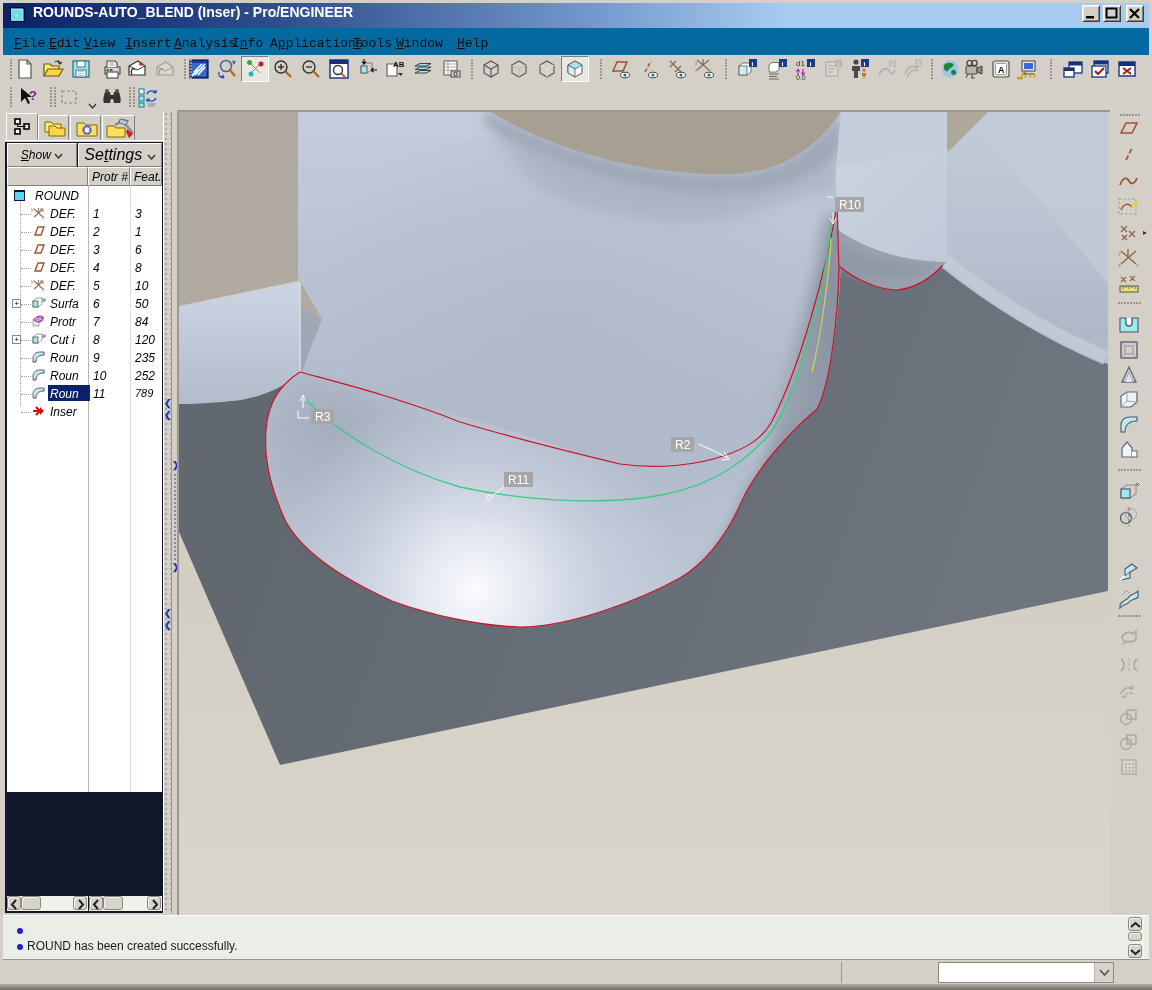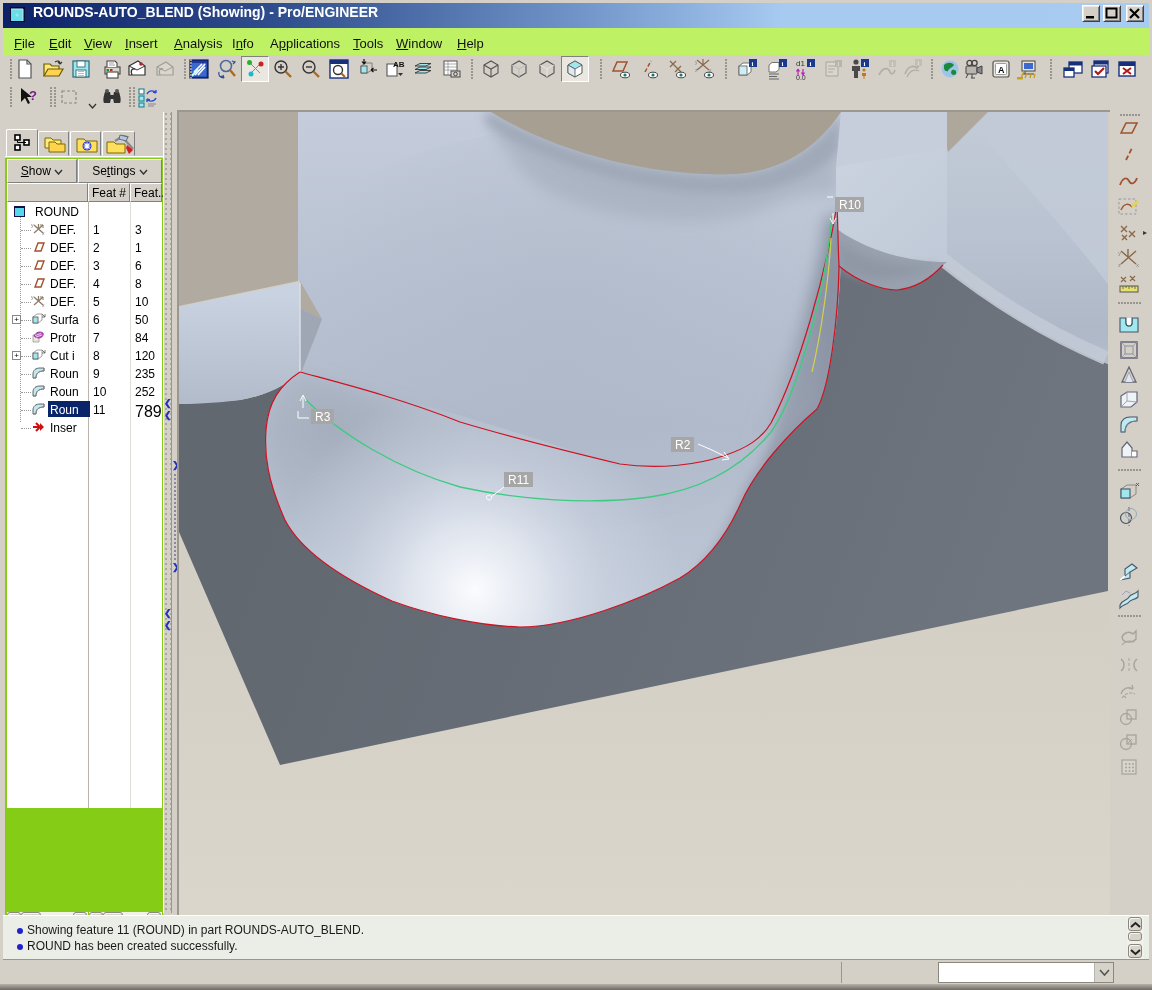--- a/index.html
+++ b/index.html
@@ -5,46 +5,46 @@
 html,body{margin:0;padding:0;width:1152px;height:990px;overflow:hidden;
  font-family:"Liberation Sans",sans-serif;background:#D4D0C8;}
 *{box-sizing:border-box;}
 .abs{position:absolute;}
 #titlebar{left:3px;top:3px;width:1146px;height:25px;
  background:linear-gradient(to right,#0c2167 0%,#31508f 25%,#7094c8 50%,#a6caf0 68%,#a8ccf0 100%);}
 #titletext{left:33px;top:4px;color:#fff;font-weight:bold;font-size:14px;letter-spacing:0px;}
 .winbtn{top:5px;width:18px;height:17px;background:#D4D0C8;
  border:1px solid;border-color:#fff #404040 #404040 #fff;box-shadow:inset 1px 1px 0 #ece9e5, inset -1px -1px 0 #808080;
  font-size:11px;text-align:center;line-height:15px;color:#000;}
-#menubar{left:3px;top:28px;width:1146px;height:27px;background:#bef264;}
+#menubar{left:3px;top:28px;width:1146px;height:27px;background:#0369a1;font-family:Liberation Mono, monospace;}
 .menu{display:inline-block;padding:5px 9px 0 9px;font-size:13px;color:#111;}
 .menu u{text-decoration:underline;}
 #tb1{left:3px;top:55px;width:1146px;height:28px;background:#D4D0C8;}
 #tb2{left:3px;top:83px;width:1146px;height:28px;background:#D4D0C8;}
 
-#treepanel{left:5px;top:128px;width:158px;height:801px;background:#84cc16;}
+#treepanel{left:5px;top:112px;width:158px;height:801px;background:#0f172a;font-style:italic;}
 #vp{left:177px;top:110px;width:933px;height:805px;background:#D8D4C9;border-left:2px solid #9c9890;border-top:2px solid #9c9890;}
 #rtb{left:1110px;top:110px;width:39px;height:805px;background:#D4D0C8;}
 #msgarea{left:3px;top:915px;width:1146px;height:44px;background:#EBEEE7;border-top:1px solid #fff;}
 .msgline{font-size:12px;color:#1a1a1a;}
 #statusbar{left:3px;top:959px;width:1146px;height:25px;background:#D4D0C8;border-top:1px solid #9a968e;}
 #bottomedge{left:0px;top:984px;width:1152px;height:6px;background:linear-gradient(#b5b1a9,#6f6b64);}
 .sbtn{position:absolute;width:14px;height:14px;background:#D6D3CA;border:1px solid #8a877e;border-radius:3px;box-shadow:inset 1px 1px 0 #f5f4ee;}
 
 </style>
 </head>
 <body>
 <div class="abs" id="titlebar"></div>
 <div class="abs" id="titleicon" style="left:9px;top:7px;width:18px;height:16px;"><svg width="18" height="16" viewBox="0 0 18 16">
       <rect x="1" y="0" width="15" height="15" fill="#0a0a30"></rect>
       <rect x="2" y="2" width="12" height="12" fill="#6ADCE8"></rect>
       <path d="M2,2 h12 v12" fill="none" stroke="#b8f0f6" stroke-width="1"></path>
       <circle cx="8" cy="8" r="1.5" fill="#9AE8F0"></circle>
     </svg></div>
-<div class="abs" id="titletext">ROUNDS-AUTO_BLEND (Showing) - Pro/ENGINEER</div>
+<div class="abs" id="titletext">ROUNDS-AUTO_BLEND (Inser) - Pro/ENGINEER</div>
 <div class="abs winbtn" style="left:1082px;"><svg width="16" height="15">
       <rect x="3" y="10" width="8" height="2.5" fill="#000"></rect>
     </svg></div>
 <div class="abs winbtn" style="left:1103px;"><svg width="16" height="15">
       <rect x="2.5" y="2.5" width="10" height="9" fill="none" stroke="#000" stroke-width="2"></rect>
     </svg></div>
 <div class="abs winbtn" style="left:1126px;"><svg width="16" height="15">
       <path d="M3,3 L12,12 M12,3 L3,12" stroke="#000" stroke-width="2.2"></path>
     </svg></div>
 <div class="abs" id="menubar">
@@ -352,26 +352,26 @@
   <path d="M10,8 l8,-5 4,1 -2,3 8,9" stroke="#8a8a8a" stroke-width="2.4" fill="none"></path>
   <path d="M15,2 l8,2 -2,4 -7,-2 z" fill="#b8c8dc" stroke="#4a5a6a" stroke-width="0.8"></path>
   <path d="M22,12 l6,5 -4,4 -3,-6 z" fill="#d02020"></path>
  </svg>
 </div>
 <div class="abs" style="left:0;top:28px;width:158px;height:2px;background:#D4D0C8;border-top:1px solid #fff;"></div>
 
 <div class="abs" style="left:2px;top:31px;width:70px;height:24px;background:#D4D0C8;border:1px solid;border-color:#fff #808080 #808080 #fff;font-size:12px;text-align:center;line-height:22px;"><u>S</u>how <svg width="9" height="6">
         <path d="M1,1 L4.5,5 L8,1" fill="none" stroke="#333" stroke-width="1.4"></path>
       </svg></div>
-<div class="abs" style="left:73px;top:31px;width:84px;height:24px;background:#D4D0C8;border:1px solid;border-color:#fff #808080 #808080 #fff;font-size:12px;text-align:center;line-height:22px;">Se<u>t</u>tings <svg width="9" height="6">
+<div class="abs" style="left:73px;top:31px;width:84px;height:24px;background:#D4D0C8;border:1px solid;border-color:#fff #808080 #808080 #fff;font-size:16px;text-align:center;line-height:22px;">Se<u>t</u>tings <svg width="9" height="6">
         <path d="M1,1 L4.5,5 L8,1" fill="none" stroke="#333" stroke-width="1.4"></path>
       </svg></div>
 
 <div class="abs" style="left:2px;top:55px;width:81px;height:19px;background:#D4D0C8;border:1px solid;border-color:#fff #808080 #808080 #fff;"></div>
-<div class="abs" style="left:83px;top:55px;width:42px;height:19px;background:#D4D0C8;border:1px solid;border-color:#fff #808080 #808080 #fff;font-size:12px;padding:2px 0 0 3px;">Feat #</div>
+<div class="abs" style="left:83px;top:55px;width:42px;height:19px;background:#D4D0C8;border:1px solid;border-color:#fff #808080 #808080 #fff;font-size:12px;padding:2px 0 0 3px;">Protr #</div>
 <div class="abs" style="left:125px;top:55px;width:32px;height:19px;background:#D4D0C8;border:1px solid;border-color:#fff #808080 #808080 #fff;font-size:12px;padding:2px 0 0 3px;">Feat..</div>
 
 <div class="abs" style="left:2px;top:74px;width:155px;height:606px;background:#fff;overflow:hidden;" id="treebody">
  <div class="abs" style="left:81px;top:0;width:1px;height:710px;background:#b9b5ad;"></div>
  <div class="abs" style="left:123px;top:0;width:1px;height:710px;background:#e0ddd6;"></div>
  <div class="abs" style="left:13px;top:12px;width:1px;height:208px;border-left:1px dotted #999;"></div>
 <div class="abs" style="left:6px;top:2px;"><svg width="14" height="14" viewBox="0 0 14 14">
           <rect x="1" y="2" width="11" height="11" fill="#10104a"></rect>
           <rect x="2" y="4" width="9" height="8" fill="#57D8E8"></rect>
         </svg></div>
@@ -463,21 +463,21 @@
 <div class="abs" style="left:86px;top:183px;font-size:12px;color:#000;">10</div>
 <div class="abs" style="left:128px;top:183px;font-size:12px;color:#000;">252</div>
 <div class="abs" style="left:14px;top:208px;width:10px;height:1px;border-top:1px dotted #999;"></div>
 <div class="abs" style="left:24px;top:200px;"><svg width="15" height="14" viewBox="0 0 15 14">
           <path d="M2,12 L2,8 C2,4 5,2 9,2 L13,2 L13,5 C8,5 5,7 5,12 Z" fill="#BFEAF2" stroke="#555" stroke-width="0.9"></path>
           <path d="M13,2 L13,5 C8,5 5,7 5,12 L2,12" fill="none" stroke="#888" stroke-width="0.9"></path>
         </svg></div>
 <div class="abs" style="left:41px;top:199px;width:42px;height:16px;background:#0A246A;"></div>
 <div class="abs" style="left:43px;top:201px;font-size:12px;color:#fff;">Roun</div>
 <div class="abs" style="left:86px;top:201px;font-size:12px;color:#000;">11</div>
-<div class="abs" style="left:128px;top:201px;font-size:16px;color:#000;">789</div>
+<div class="abs" style="left:128px;top:201px;font-size:11px;color:#000;">789</div>
 <div class="abs" style="left:14px;top:226px;width:10px;height:1px;border-top:1px dotted #999;"></div>
 <div class="abs" style="left:24px;top:218px;"><svg width="15" height="14" viewBox="0 0 15 14">
           <path d="M2,7 L9,7 M9,7 L5,3 M9,7 L5,11" stroke="#CC1111" stroke-width="2" fill="none"></path>
           <path d="M9,3 L13,7 L9,11 Z" fill="#CC1111"></path>
         </svg></div>
 <div class="abs" style="left:43px;top:219px;font-size:12px;color:#000;">Inser</div>
 </div>
 
 <div class="abs" style="left:2px;top:784px;width:81px;height:15px;background:#F2F1E9;">
  <div class="sbtn" style="left:0;top:0;"><svg width="13" height="13">
@@ -766,21 +766,20 @@
           <circle cx="12.5" cy="16" r="1"></circle>
           <circle cx="16" cy="16" r="1"></circle>
         </g>
       </svg></div>
     <div class="abs" style="left:8px;top:192px;width:24px;height:3px;background-image:radial-gradient(circle at 1px 1px,#9a968e 0.8px,transparent 1px);background-size:3px 3px;"></div>
     <div class="abs" style="left:8px;top:359px;width:24px;height:3px;background-image:radial-gradient(circle at 1px 1px,#9a968e 0.8px,transparent 1px);background-size:3px 3px;"></div>
     <div class="abs" style="left:8px;top:505px;width:24px;height:3px;background-image:radial-gradient(circle at 1px 1px,#9a968e 0.8px,transparent 1px);background-size:3px 3px;"></div>
     <div class="abs" style="left:33px;top:118px;font-size:8px;color:#333;">▸</div>
   </div>
 <div class="abs" id="msgarea">
- <div class="msgline" style="position:absolute;left:24px;top:7px;">Showing feature 11 (ROUND) in part ROUNDS-AUTO_BLEND.</div>
  <div class="msgline" style="position:absolute;left:24px;top:23px;">ROUND has been created successfully.</div>
  <div style="position:absolute;left:14px;top:12px;width:6px;height:6px;border-radius:3px;background:#2222cc;"></div>
  <div style="position:absolute;left:14px;top:28px;width:6px;height:6px;border-radius:3px;background:#2222cc;"></div>
 <div style="position:absolute;left:1124px;top:1px;width:17px;height:42px;background:#F2F1E9;">
  <div class="sbtn" style="left:1px;top:0;"><svg width="13" height="13">
           <path d="M2,8 L6.5,4 L11,8" fill="none" stroke="#222" stroke-width="2"></path>
         </svg></div>
  <div class="sbtn" style="left:1px;top:15px;height:9px;"></div>
  <div class="sbtn" style="left:1px;top:27px;"><svg width="13" height="13">
           <path d="M2,4 L6.5,8 L11,4" fill="none" stroke="#222" stroke-width="2"></path>

